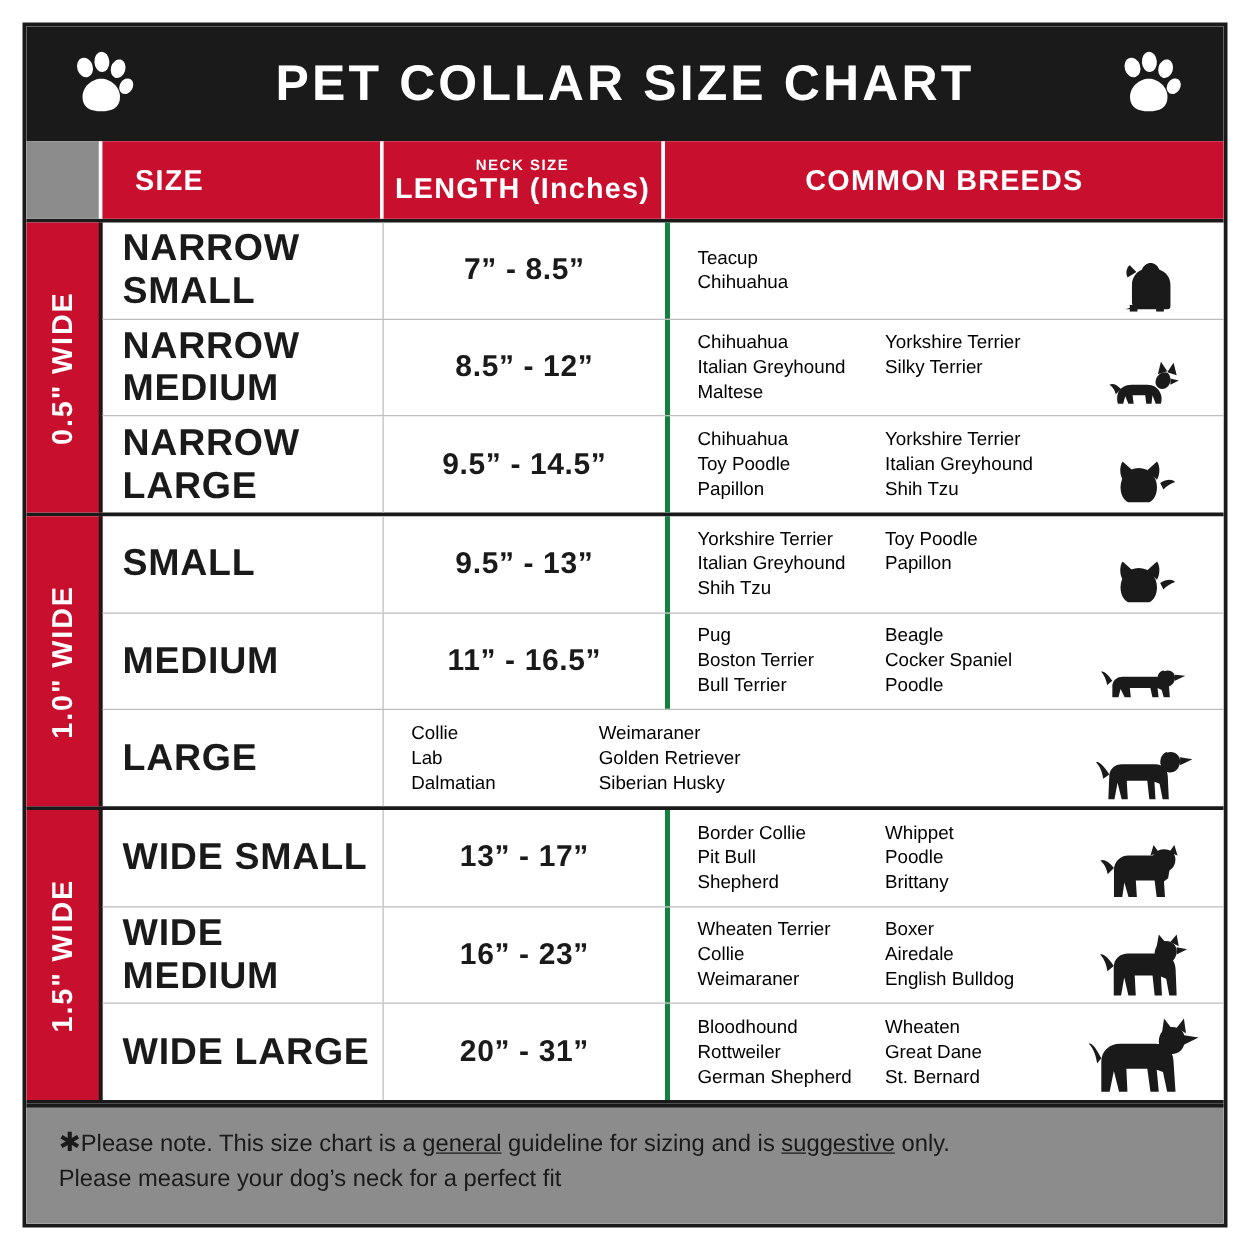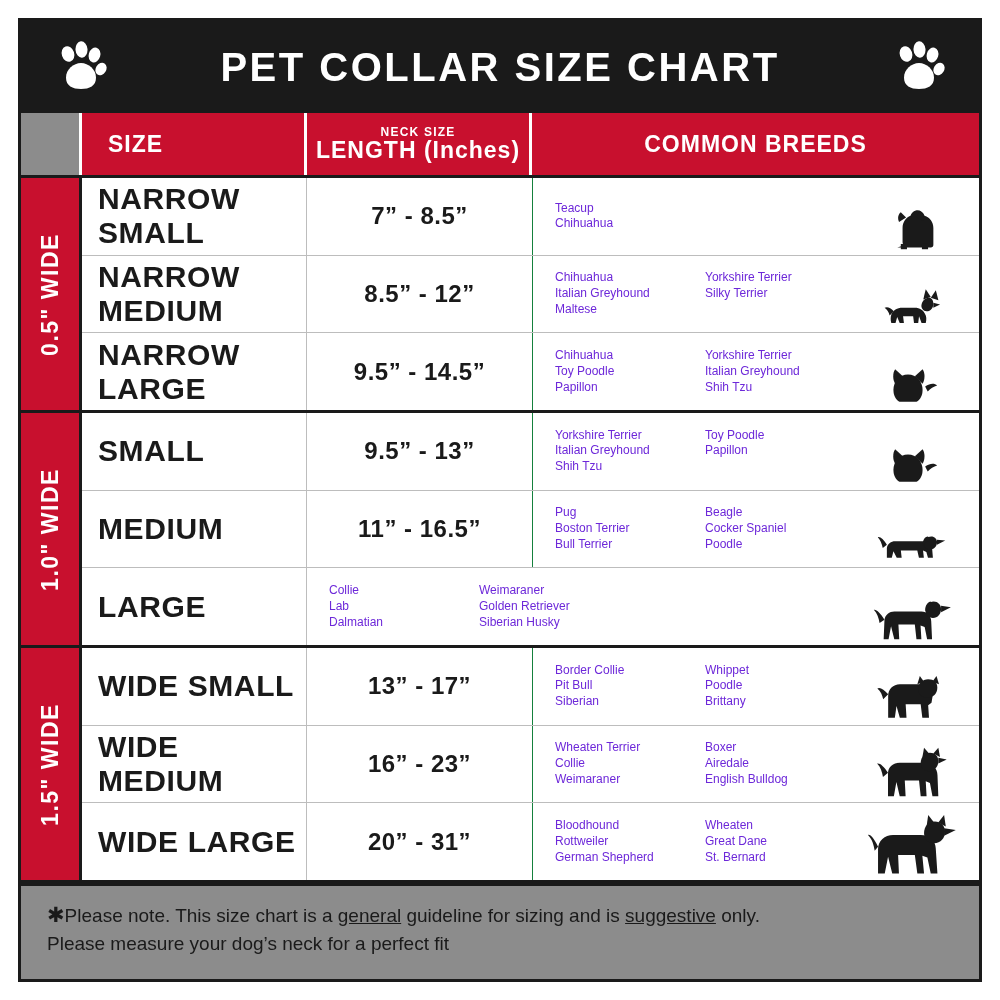--- a/index.html
+++ b/index.html
@@ -162,40 +162,40 @@
   }
   .c-length {
     flex: 0 0 225px;
     display: flex;
     align-items: center;
     justify-content: center;
     font-size: 24px;
     font-weight: bold;
     color: #1a1a1a;
     letter-spacing: 0.5px;
-    border-right: 1px solid #15803d;
+    border-right: 4px solid #15803d;
   }
   .c-breeds {
     flex: 1 1 auto;
     display: flex;
     align-items: center;
     padding: 0 6px 0 22px;
     box-sizing: border-box;
     position: relative;
   }
   .breed-cols {
     display: flex;
     flex: 1 1 auto;
     gap: 0;
   }
   .breed-col {
     flex: 0 0 150px;
-    font-size: 12px;
+    font-size: 15px;
     line-height: 1.32;
-    color: #6d28d9;
+    color: #000000;
   }
   .breed-col div { white-space: nowrap; }
   .silhouette {
     flex: 0 0 118px;
     height: 100%;
     display: flex;
     align-items: flex-end;
     justify-content: center;
     padding-bottom: 4px;
     box-sizing: border-box;
@@ -442,21 +442,21 @@
         <div class="group-rows">
 
           <div class="row">
             <div class="c-size">WIDE SMALL</div>
             <div class="c-length">13” - 17”</div>
             <div class="c-breeds">
               <div class="breed-cols">
                 <div class="breed-col">
                   <div>Border Collie</div>
                   <div>Pit Bull</div>
-                  <div>Siberian</div>
+                  <div>Shepherd</div>
                 </div>
                 <div class="breed-col">
                   <div>Whippet</div>
                   <div>Poodle</div>
                   <div>Brittany</div>
                 </div>
               </div>
               <div class="silhouette">
                 <svg viewBox="0 0 90 60" width="76" height="50" aria-hidden="true">
                   <path d="M28 16c-8 0-14 6-14 14v26h8l2-14 4 14h8l-1-16h18l2 16h8l-1-15 4-3 2-12c0-8-6-10-14-10H28z" fill="#1a1a1a"></path>

